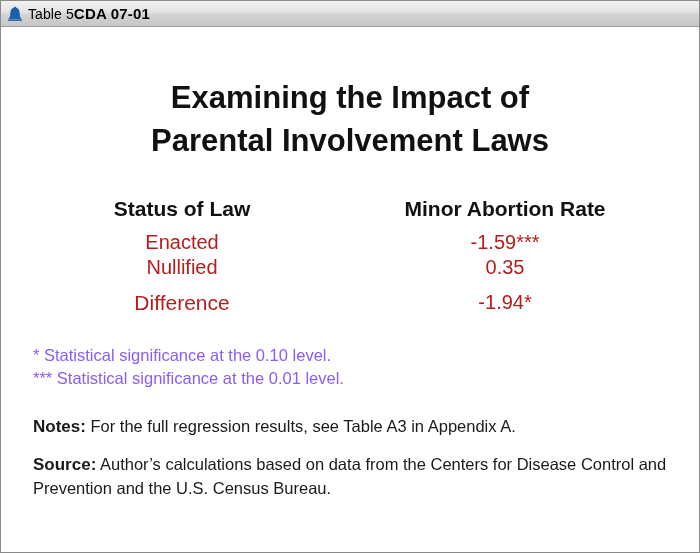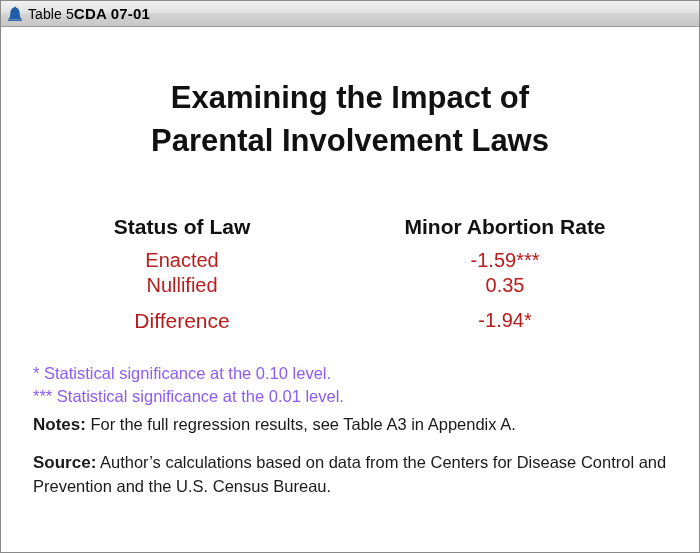--- a/index.html
+++ b/index.html
@@ -65,21 +65,21 @@
   }
   .title-line {
     font-size: 31px;
     font-weight: bold;
     line-height: 1.38;
     color: #111111;
     letter-spacing: 0px;
   }
   
   .table {
-    margin-top: 52px;
+    margin-top: 34px;
     width: 100%;
     border-collapse: collapse;
   }
   .table td, .table th {
     padding: 0;
   }
   .col-a { width: 48%; text-align: center; }
   .col-b { width: 52%; text-align: center; }
   .th-row td {
     font-size: 21px;
@@ -103,21 +103,21 @@
     margin-top: 28px;
     padding-left: 6px;
     padding-right: 4px;
   }
   .footnote {
     font-size: 16.5px;
     line-height: 1.45;
     color: #8b5cf6;
   }
   .note-block {
-    margin-top: 4px;
+    margin-top: 24px;
     font-size: 16.5px;
     line-height: 1.4;
     color: #1a1a1a;
   }
   .note-label {
     font-weight: bold;
     font-size: 17px;
   }
   .source-block {
     margin-top: 14px;

